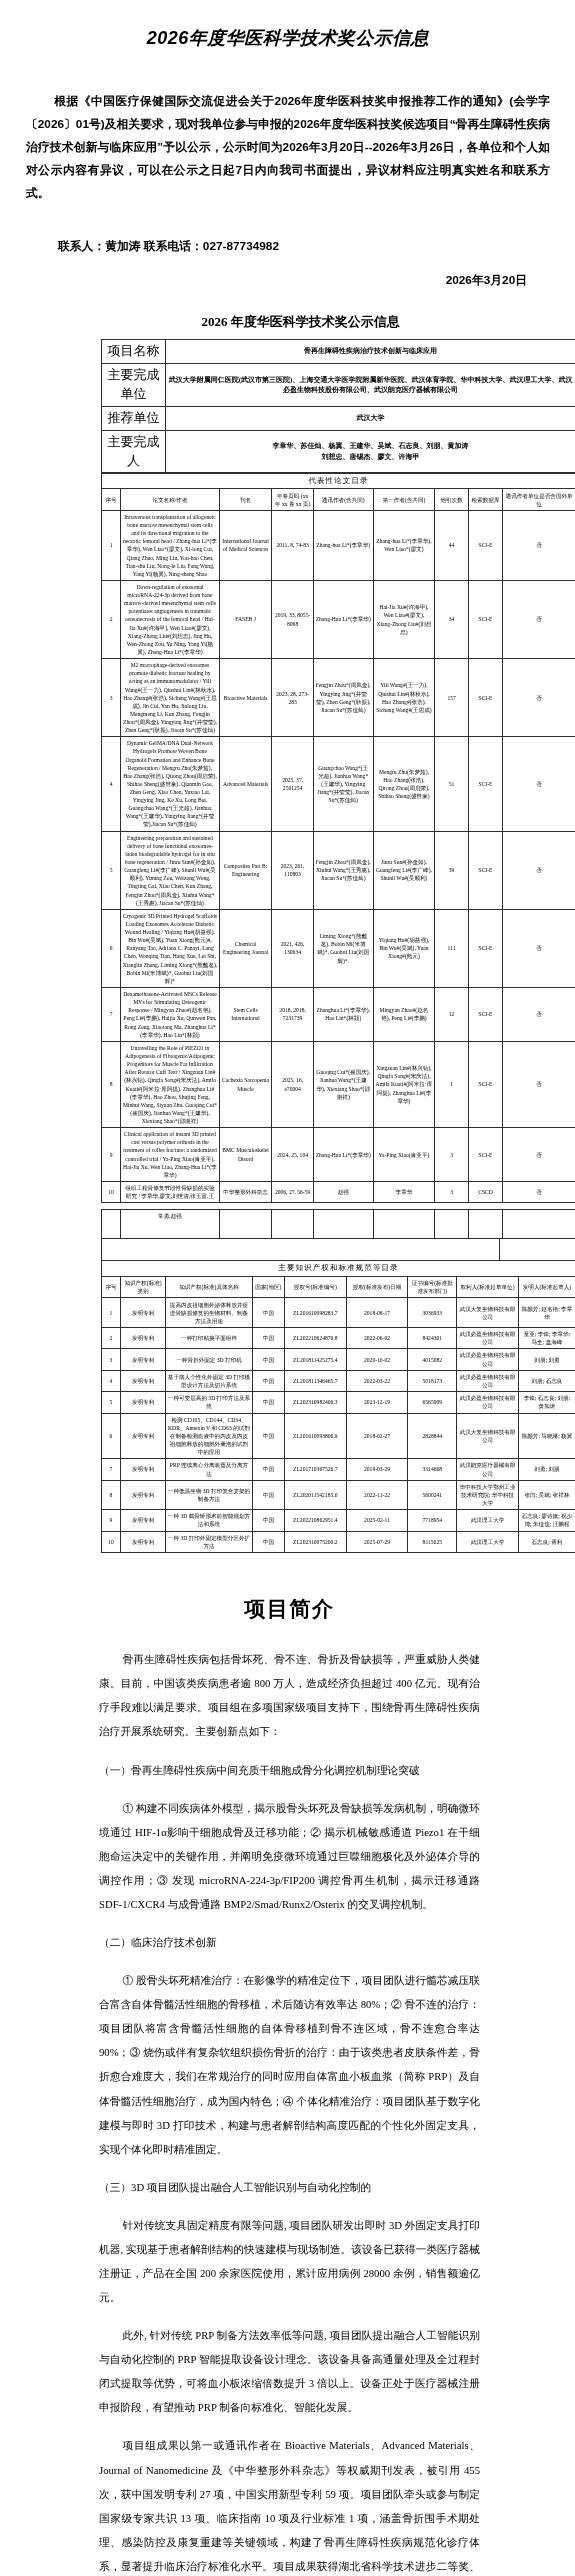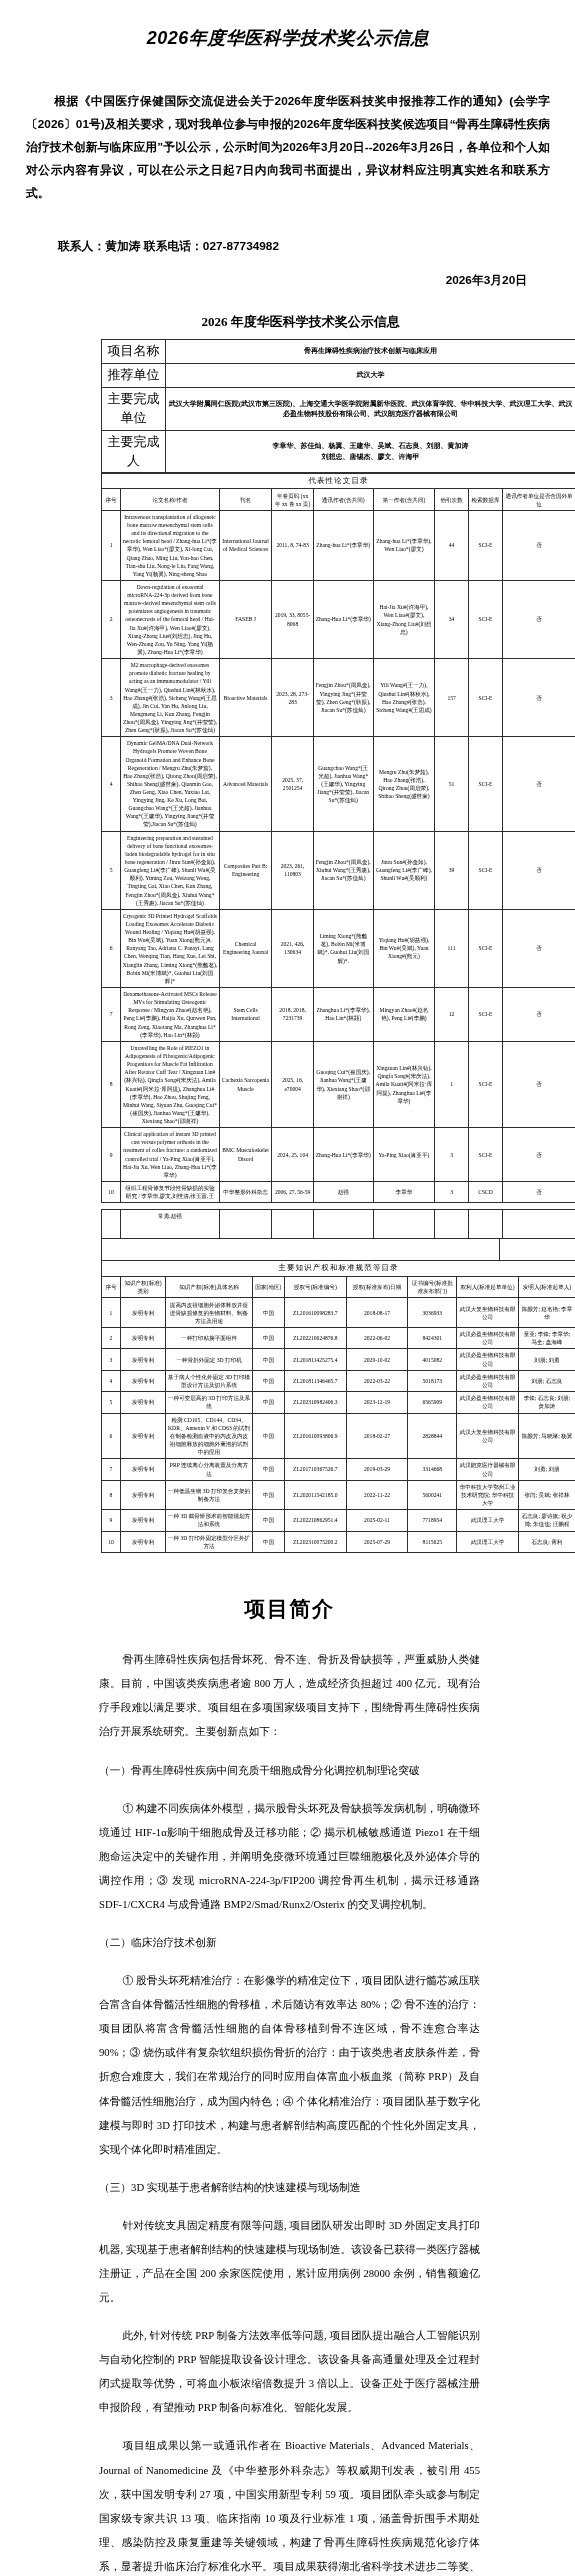--- a/index.html
+++ b/index.html
@@ -62,27 +62,27 @@
         <col style="width:345px">
       </colgroup>
     <tbody>
 
         <tr>
           <td class="lbl">项目名称</td>
           <td class="val">骨再生障碍性疾病治疗技术创新与临床应用</td>
         </tr>
 
         <tr>
+          <td class="lbl">主要完成单位</td>
+          <td class="val">武汉大学附属同仁医院(武汉市第三医院)、上海交通大学医学院附属新华医院、武汉体育学院、华中科技大学、武汉理工大学、武汉必盈生物科技股份有限公司、武汉朗克医疗器械有限公司</td>
+        </tr>
+
+        <tr>
           <td class="lbl">推荐单位</td>
           <td class="val">武汉大学</td>
-        </tr>
-
-        <tr>
-          <td class="lbl">主要完成单位</td>
-          <td class="val">武汉大学附属同仁医院(武汉市第三医院)、上海交通大学医学院附属新华医院、武汉体育学院、华中科技大学、武汉理工大学、武汉必盈生物科技股份有限公司、武汉朗克医疗器械有限公司</td>
         </tr>
 
         <tr>
           <td class="lbl">主要完成人</td>
           <td class="val">李章华、苏佳灿、杨翼、王建华、吴斌、石志良、刘朋、黄加涛
 刘想忠、唐锡杰、廖文、许海甲</td>
         </tr>
       </tbody>
   </table>
 
@@ -426,21 +426,21 @@
         <p class="para-p">骨再生障碍性疾病包括骨坏死、骨不连、骨折及骨缺损等，严重威胁人类健康。目前，中国该类疾病患者逾 800 万人，造成经济负担超过 400 亿元。现有治疗手段难以满足要求。项目组在多项国家级项目支持下，围绕骨再生障碍性疾病治疗开展系统研究。主要创新点如下：</p>
 
         <p class="para-h">（一）骨再生障碍性疾病中间充质干细胞成骨分化调控机制理论突破</p>
 
         <p class="para-p">① 构建不同疾病体外模型，揭示股骨头坏死及骨缺损等发病机制，明确微环境通过 HIF-1α影响干细胞成骨及迁移功能；② 揭示机械敏感通道 Piezo1 在干细胞命运决定中的关键作用，并阐明免疫微环境通过巨噬细胞极化及外泌体介导的调控作用；③ 发现 microRNA-224-3p/FIP200 调控骨再生机制，揭示迁移通路 SDF-1/CXCR4 与成骨通路 BMP2/Smad/Runx2/Osterix 的交叉调控机制。</p>
 
         <p class="para-h">（二）临床治疗技术创新</p>
 
         <p class="para-p">① 股骨头坏死精准治疗：在影像学的精准定位下，项目团队进行髓芯减压联合富含自体骨髓活性细胞的骨移植，术后随访有效率达 80%；② 骨不连的治疗：项目团队将富含骨髓活性细胞的自体骨移植到骨不连区域，骨不连愈合率达 90%；③ 烧伤或伴有复杂软组织损伤骨折的治疗：由于该类患者皮肤条件差，骨折愈合难度大，我们在常规治疗的同时应用自体富血小板血浆（简称 PRP）及自体骨髓活性细胞治疗，成为国内特色；④ 个体化精准治疗：项目团队基于数字化建模与即时 3D 打印技术，构建与患者解剖结构高度匹配的个性化外固定支具，实现个体化即时精准固定。</p>
 
-        <p class="para-h">（三）3D 实现基于患者解剖结构的快速建模与现场制造</p>
+        <p class="para-h">（三）3D 项目团队提出融合人工智能识别与自动化控制的</p>
 
         <p class="para-p">针对传统支具固定精度有限等问题, 项目团队研发出即时 3D 外固定支具打印机器, 实现基于患者解剖结构的快速建模与现场制造。该设备已获得一类医疗器械注册证，产品在全国 200 余家医院使用，累计应用病例 28000 余例，销售额逾亿元。</p>
 
         <p class="para-p">此外, 针对传统 PRP 制备方法效率低等问题, 项目团队提出融合人工智能识别与自动化控制的 PRP 智能提取设备设计理念。该设备具备高通量处理及全过程封闭式提取等优势，可将血小板浓缩倍数提升 3 倍以上。设备正处于医疗器械注册申报阶段，有望推动 PRP 制备向标准化、智能化发展。</p>
 
         <p class="para-p">项目组成果以第一或通讯作者在 Bioactive Materials、Advanced Materials、Journal of Nanomedicine 及《中华整形外科杂志》等权威期刊发表，被引用 455 次，获中国发明专利 27 项，中国实用新型专利 59 项。项目团队牵头或参与制定国家级专家共识 13 项、临床指南 10 项及行业标准 1 项，涵盖骨折围手术期处理、感染防控及康复重建等关键领域，构建了骨再生障碍性疾病规范化诊疗体系，显著提升临床治疗标准化水平。项目成果获得湖北省科学技术进步二等奖、上海市科学技术一等奖、上海市医学科技二等奖及中华医学科技二等奖等省部级以上奖项 10 余项，受到国内外同行高度认可。</p>
       </div>
   </div>
 
   <div class="watermark">www.yzwygd.com</div>

